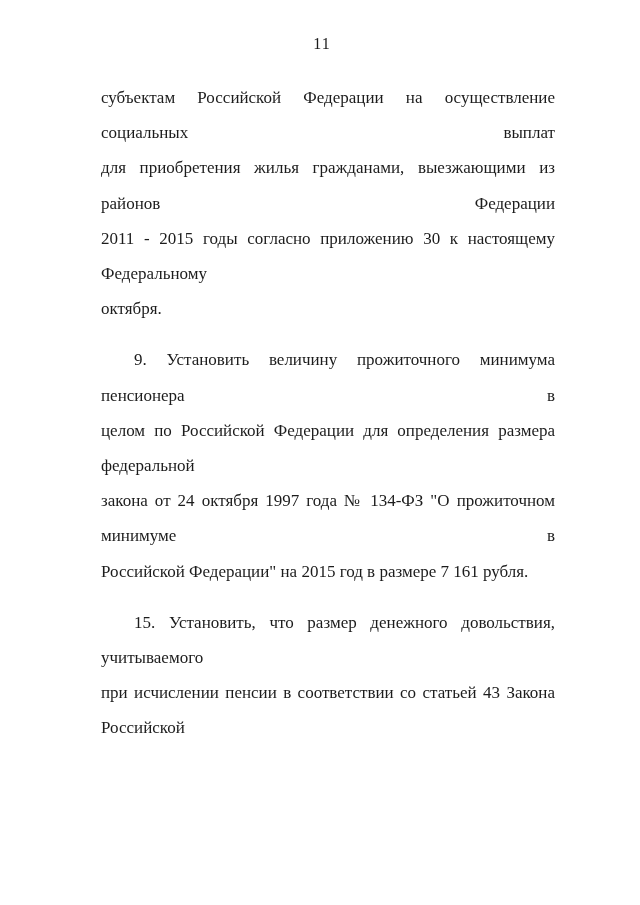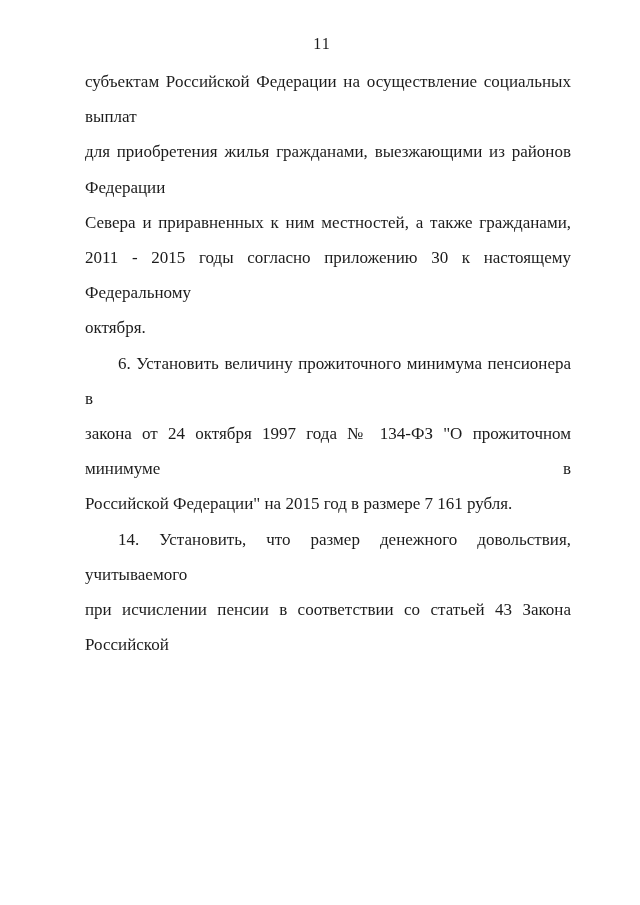--- a/index.html
+++ b/index.html
@@ -28,21 +28,21 @@
   }
   .content {
     position: absolute;
     top: 64px;
     left: 85px;
     width: 486px;
     font-size: 17px;
     line-height: 35.2px;
   }
   .paragraph {
-    margin: 0;
+    margin: 16px;
     padding: 0;
   }
   .line {
     text-align: justify;
     text-align-last: justify;
     white-space: normal;
   }
   .line.last {
     text-align-last: left;
   }
@@ -52,27 +52,27 @@
 </style>
 </head>
 <body>
 
 <div class="page">
   <div class="page-number">11</div>
   <div class="content">
     <div class="paragraph">
         <div class="line">субъектам Российской Федерации на осуществление социальных выплат</div>
         <div class="line">для приобретения жилья гражданами, выезжающими из районов Федерации</div>
-        <div class="line">Севера и приравненных к ним местностей, а также гражданами,</div>
         <div class="line">2011 - 2015 годы согласно приложению 30 к настоящему Федеральному</div>
         <div class="line last">октября.</div>
       </div>
     <div class="paragraph">
-        <div class="line indent">6. Установить величину прожиточного минимума пенсионера в</div>
+        <div class="line indent">9. Установить величину прожиточного минимума пенсионера в</div>
+        <div class="line">целом по Российской Федерации для определения размера федеральной</div>
         <div class="line">закона от 24 октября 1997 года № 134-ФЗ "О прожиточном минимуме в</div>
         <div class="line last">Российской Федерации" на 2015 год в размере 7 161 рубля.</div>
       </div>
     <div class="paragraph">
-        <div class="line indent">14. Установить, что размер денежного довольствия, учитываемого</div>
+        <div class="line indent">15. Установить, что размер денежного довольствия, учитываемого</div>
         <div class="line">при исчислении пенсии в соответствии со статьей 43 Закона Российской</div>
       </div>
   </div>
 </div>
 
 </body></html>

